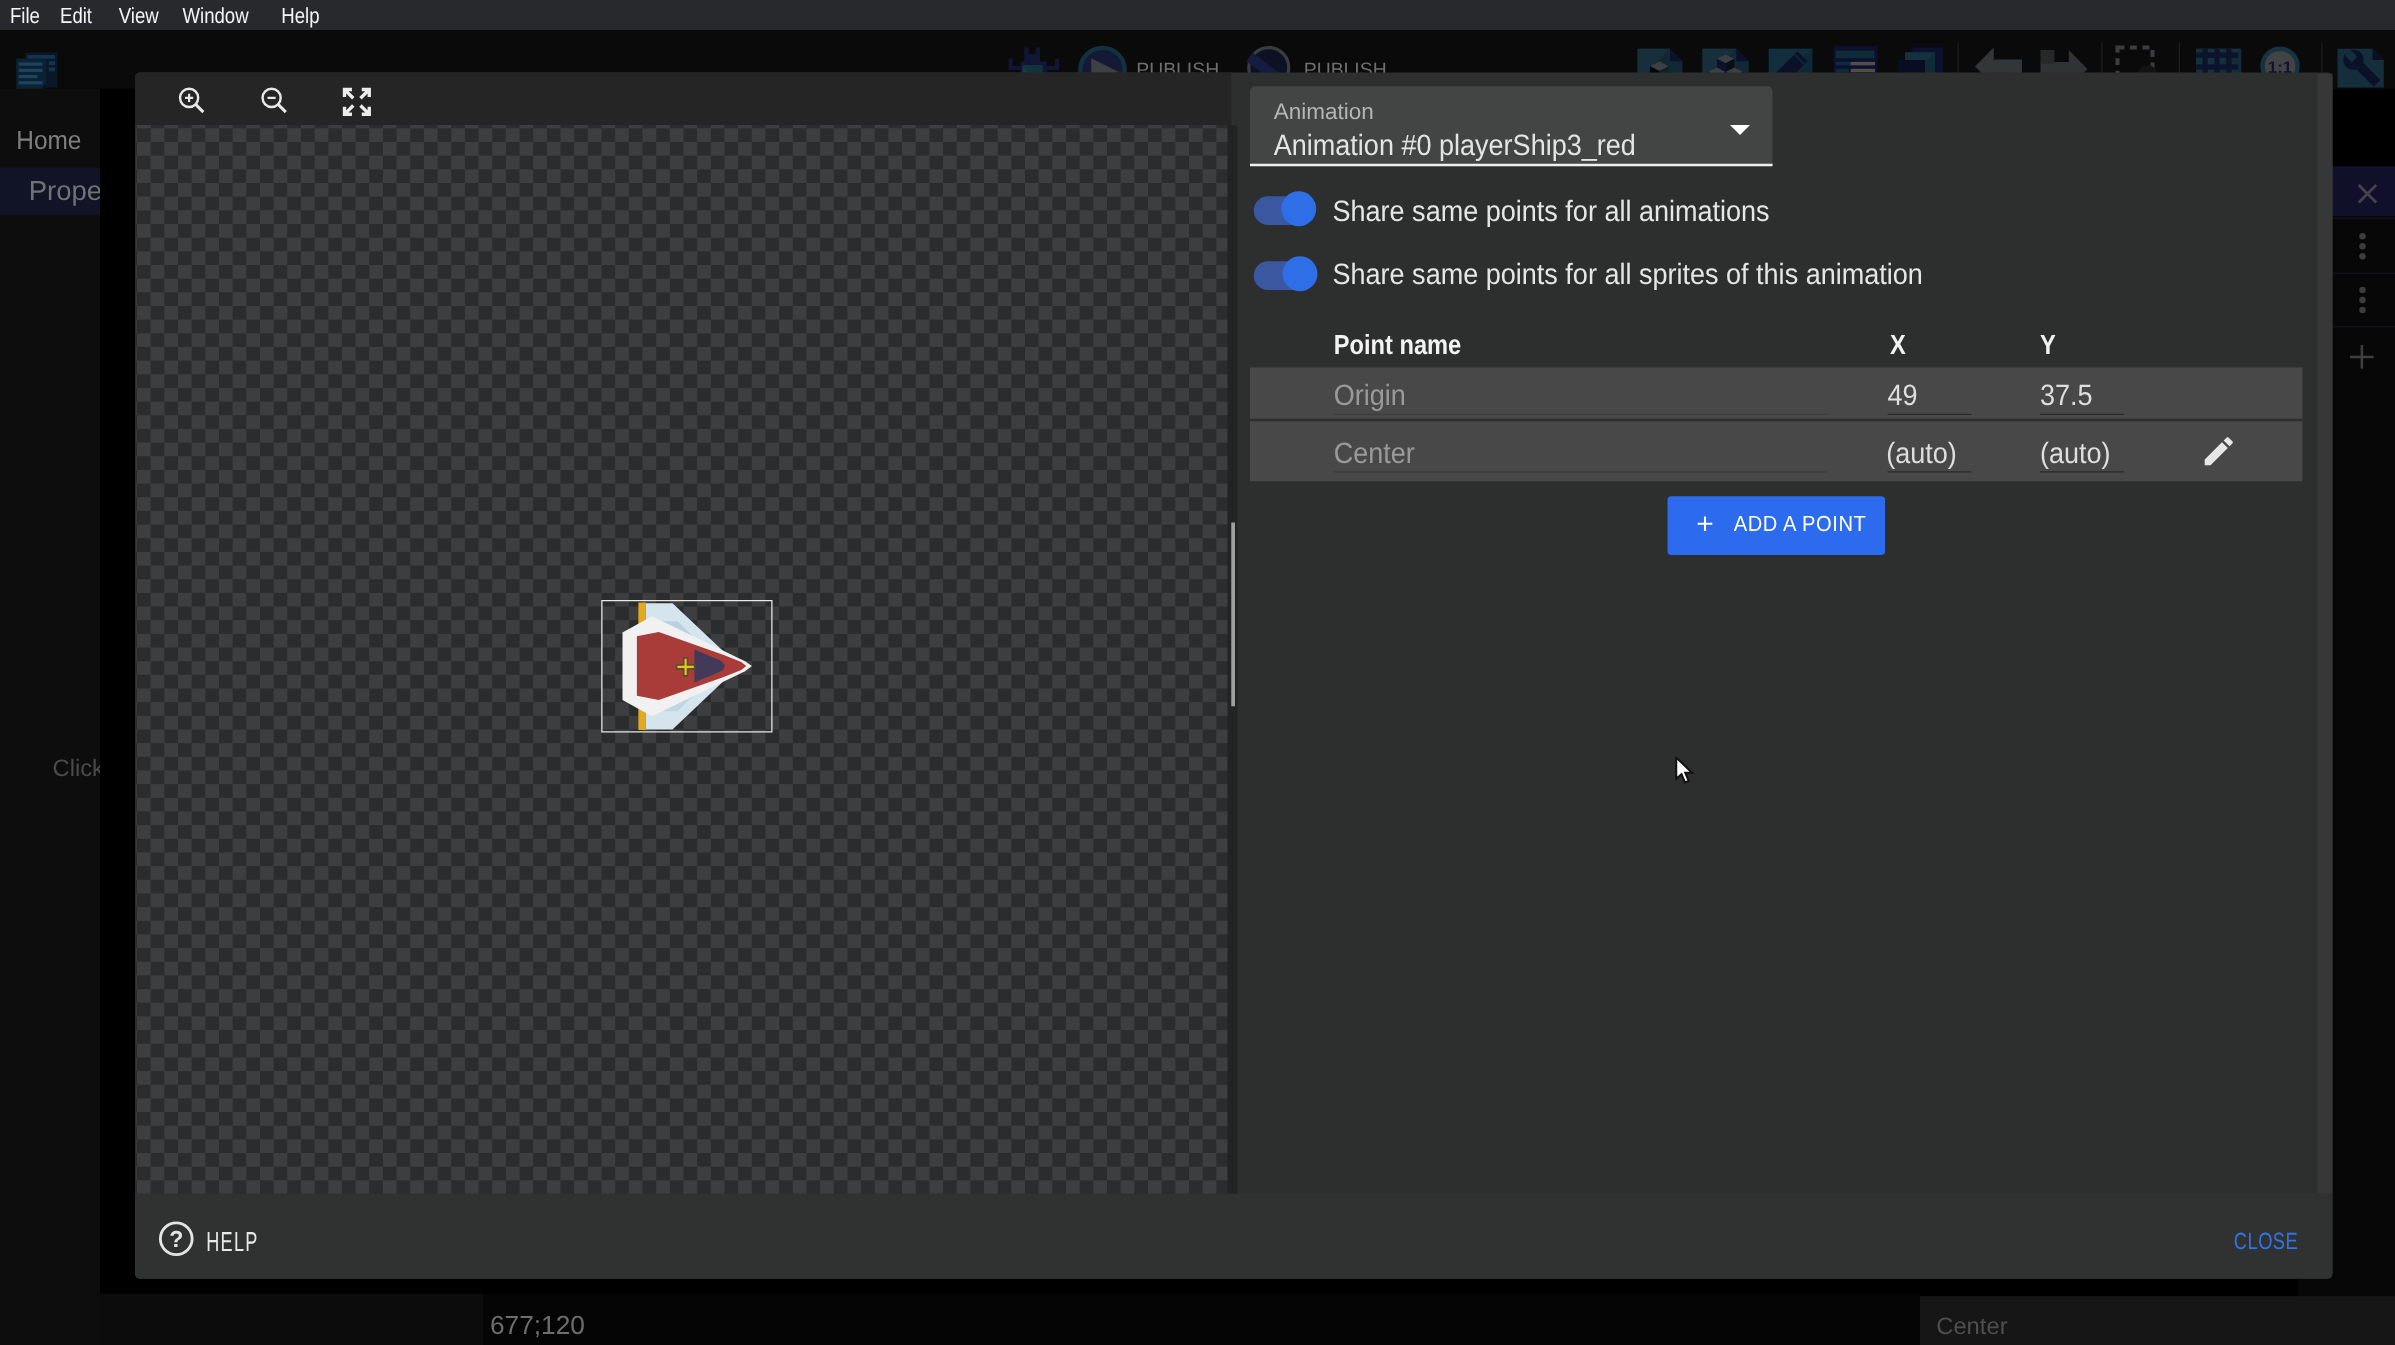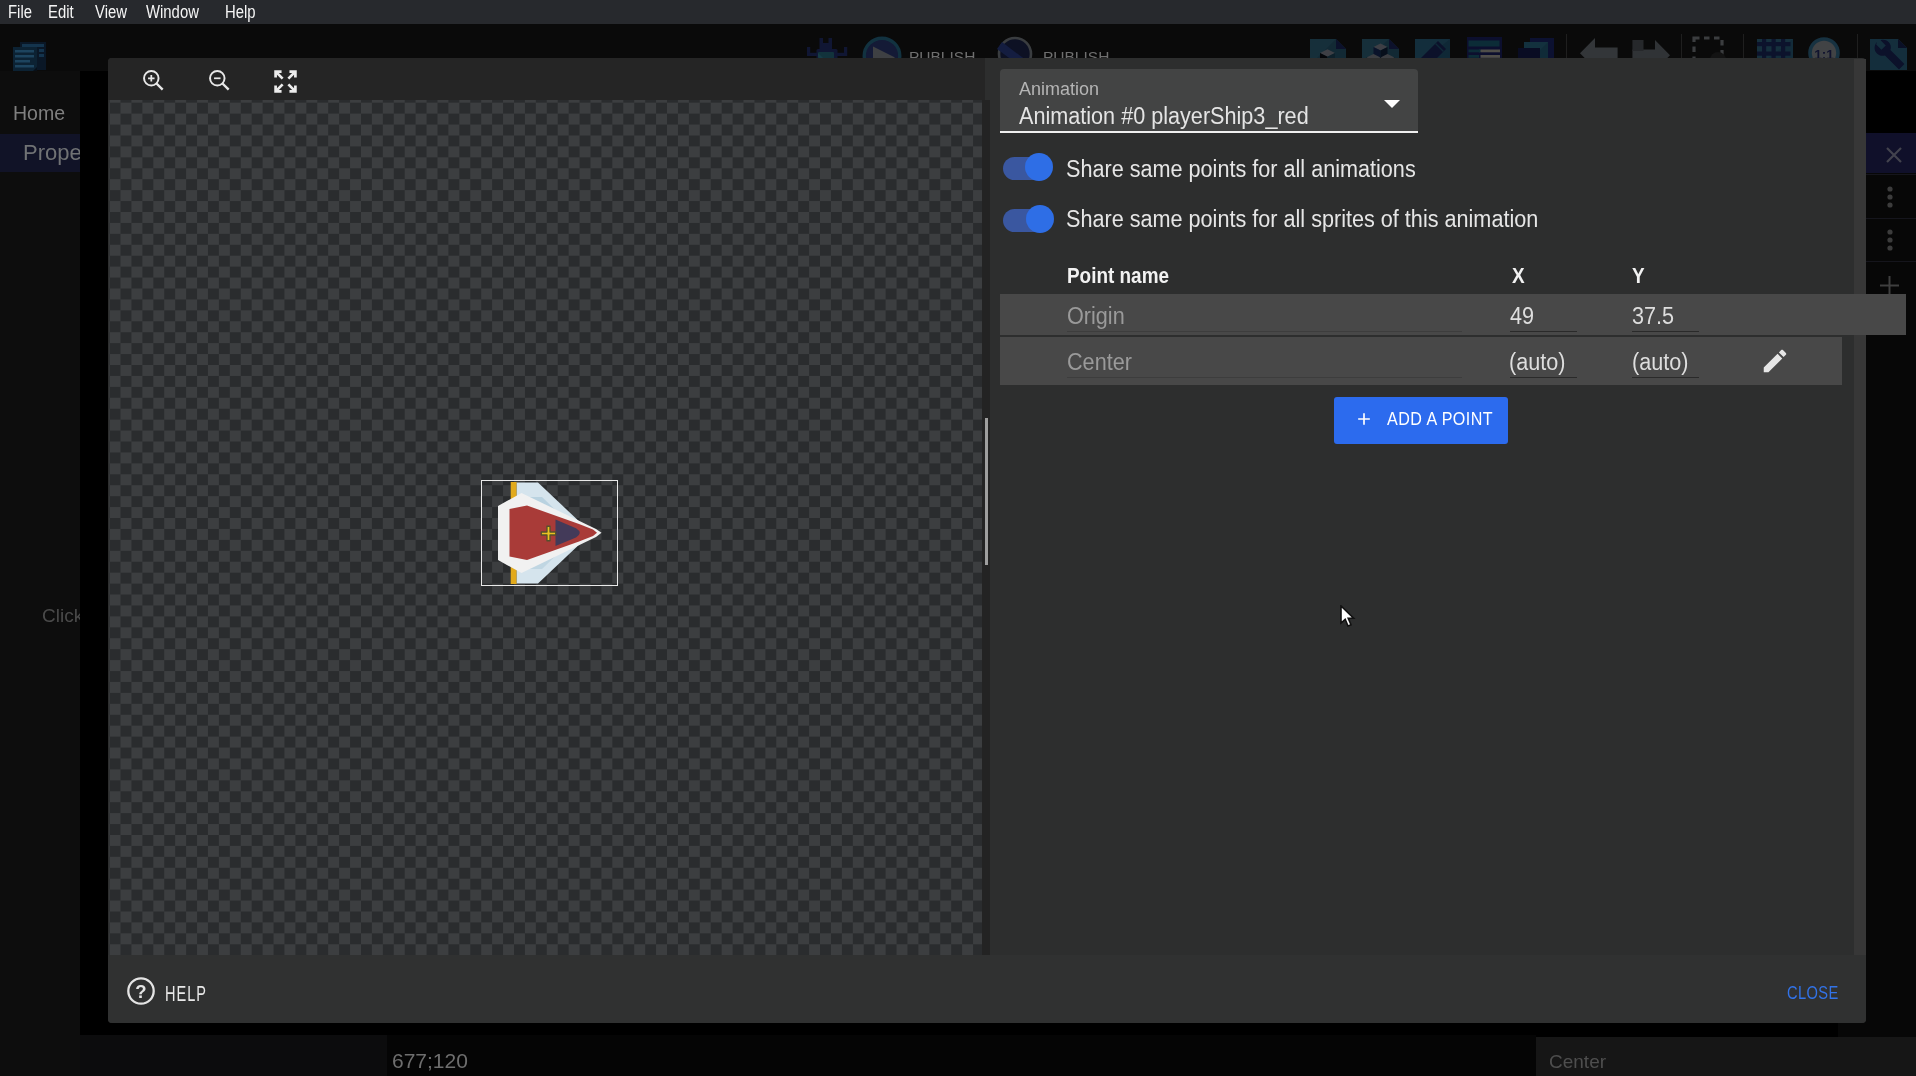--- a/index.html
+++ b/index.html
@@ -50,21 +50,21 @@
 .dd .underline { position:absolute; left:0; bottom:0; width:100%; height:2px; background:#efefef; }
 .dd .arrow { position:absolute; width:0; height:0; border-left:8px solid transparent; border-right:8px solid transparent; border-top:8px solid #fff; }
 #dd-anim { left:892px; width:418px; }
 #dd-frame { left:1318px; width:416px; }
 
 .toggle-track { position:absolute; width:45px; height:23px; border-radius:11.5px; background:#3a57a0; }
 .toggle-thumb { position:absolute; width:28px; height:28px; border-radius:50%; background:#2e6ee6; }
 .tog-label { position:absolute; font-size:23.5px; color:#e6e6e6; transform:scale(0.92,1); transform-origin:0 0; white-space:nowrap; }
 
 .th { position:absolute; font-size:22px; font-weight:bold; color:#f2f2f2; transform:scale(0.86,1); transform-origin:0 0; white-space:nowrap; }
-#row-origin { position:absolute; left:892px; top:236px; width:906px; height:41px; background:#484848; }
+#row-origin { position:absolute; left:892px; top:236px; width:842px; height:41px; background:#484848; }
 #row-center { position:absolute; left:892px; top:278.5px; width:842px; height:48px; background:#484848;padding-left:16px; }
 .rowname { position:absolute; font-size:23.5px; color:#9a9a9a; transform:scale(0.92,1); transform-origin:0 0; white-space:nowrap; }
 .rowval { position:absolute; font-size:23.5px; color:#dedede; transform:scale(0.92,1); transform-origin:0 0; white-space:nowrap; }
 .cell-ul { position:absolute; height:1px; background:#2a2a2a; }
 
 #addbtn { position:absolute; left:1226px; top:339px; width:174px; height:47px; background:#2c6bee; border-radius:3px; color:#fff; font-size:17.5px; letter-spacing:0.5px; }
 #addbtn .plus { position:absolute; left:20px; top:12px; width:20px; height:20px; }
 #addbtn .txt { position:absolute; left:53px; top:11.5px; display:inline-block; transform:scale(0.92,1); transform-origin:0 0; white-space:nowrap; }
 
 #helpbtn { position:absolute; left:21px; top:897px; height:68px; color:#e8e8e8; font-size:22px; }

